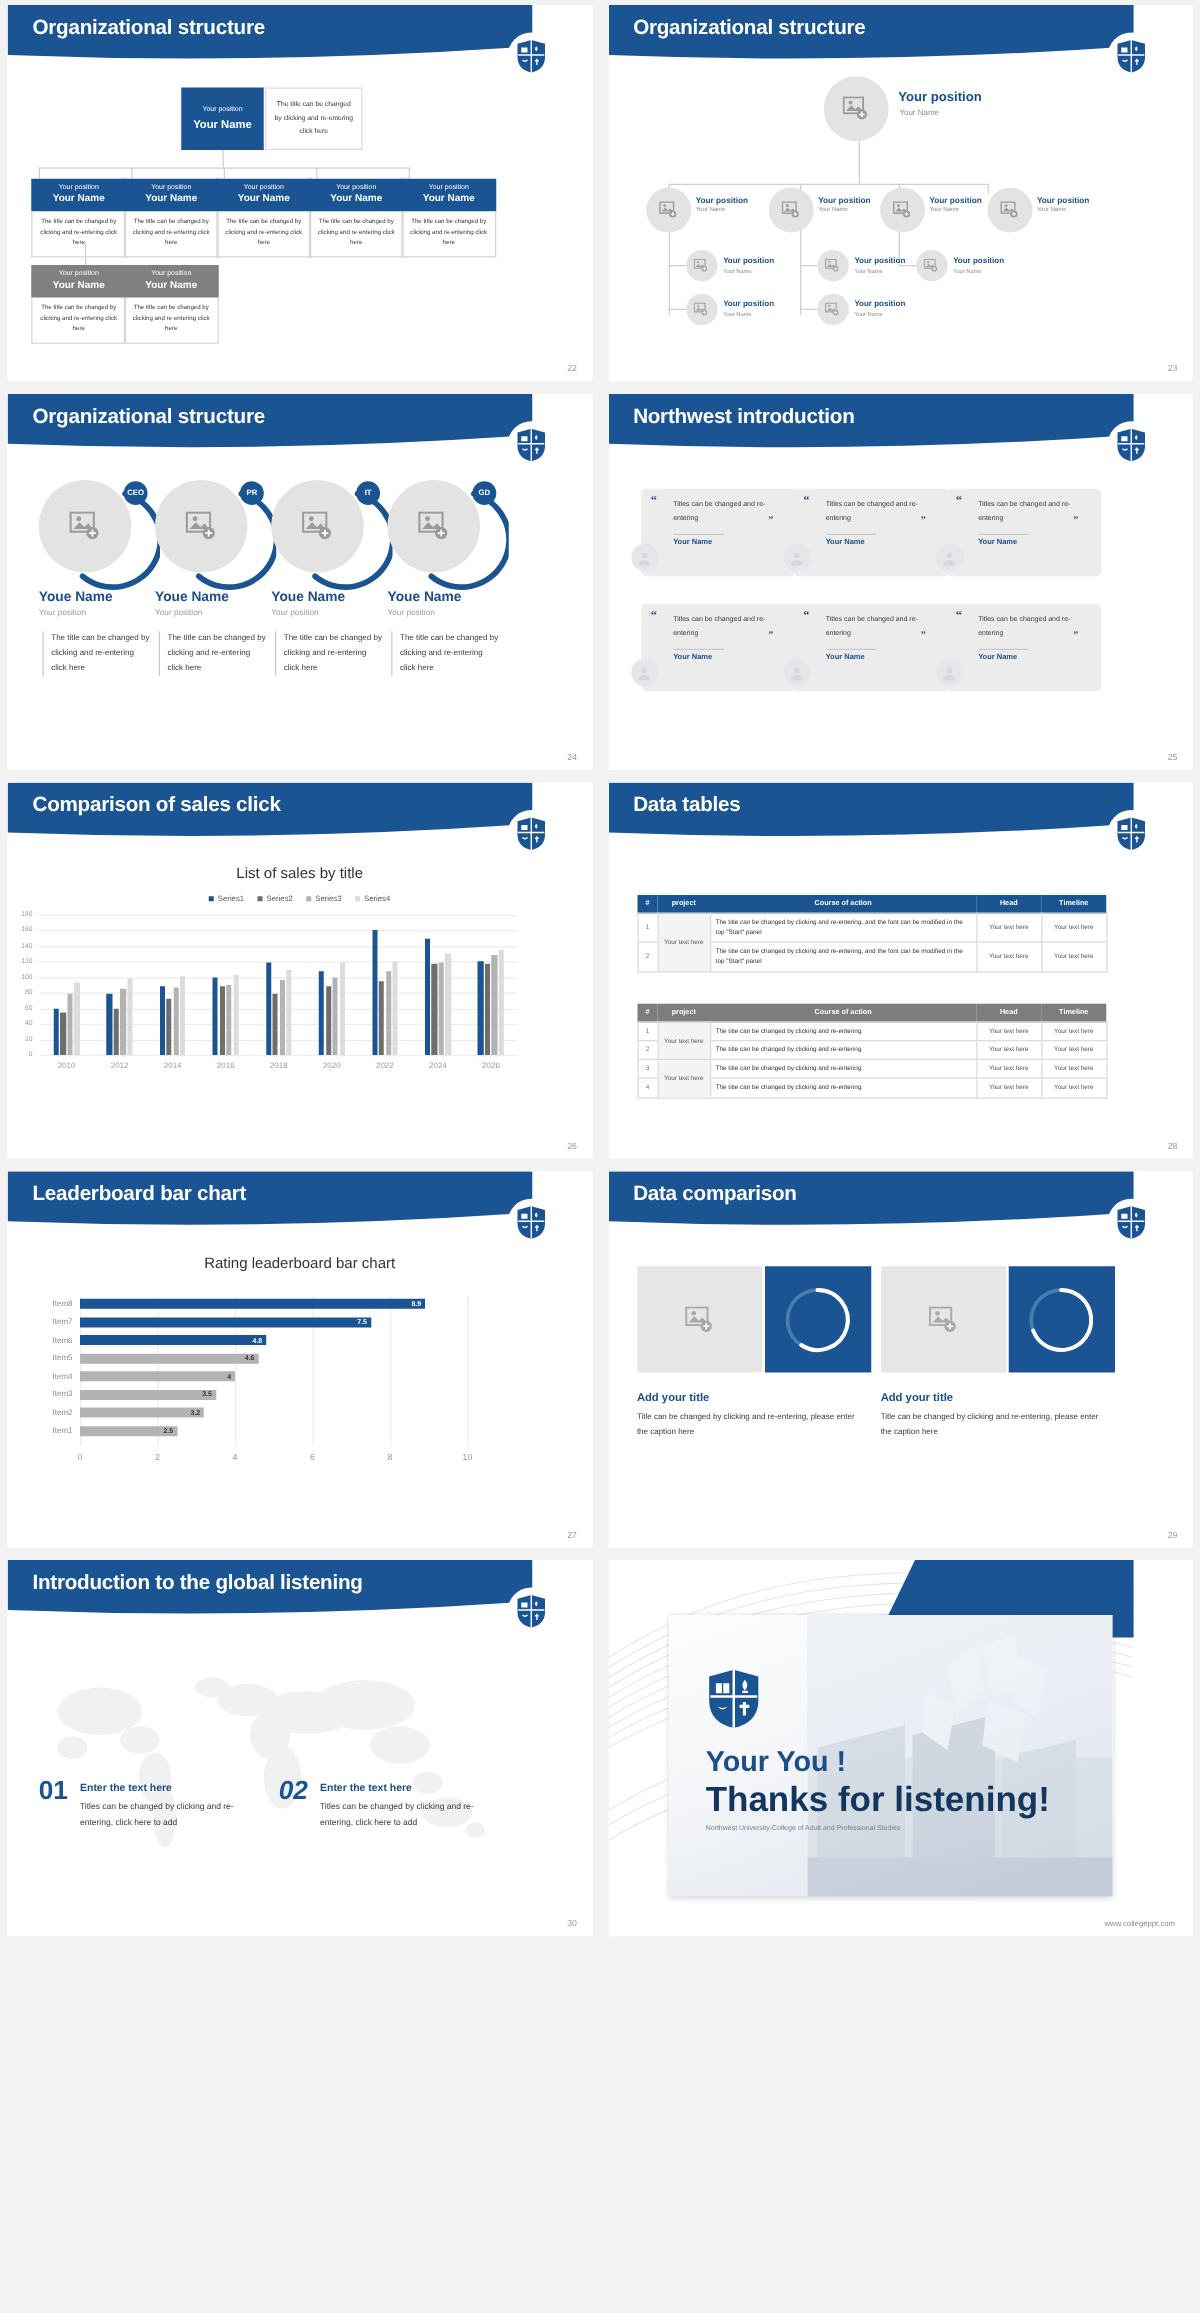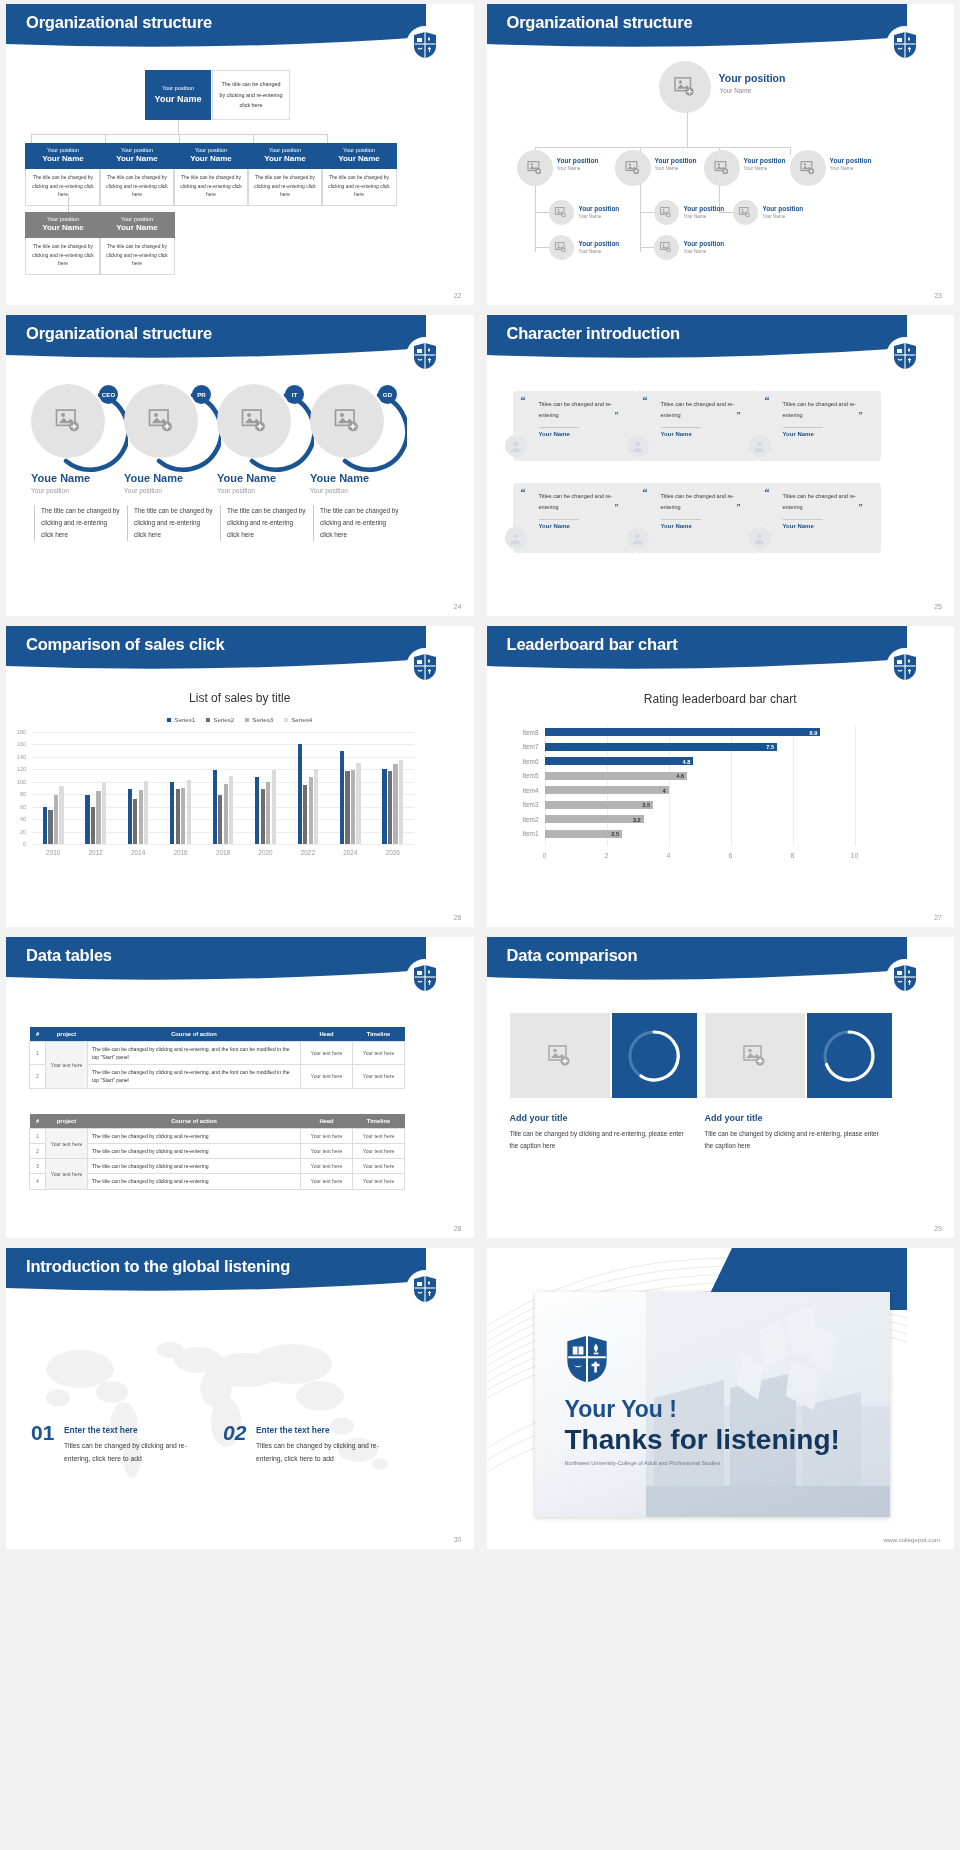--- a/index.html
+++ b/index.html
@@ -465,21 +465,21 @@
 
     <div class="pgnum">24</div>
   </div>
 
   <div class="slide">
     <div class="band">
       <svg width="420" height="48" viewBox="0 0 420 48">
           <path d="M0,0 H420 V33 Q210,48 0,40 Z" fill="#1b5493"></path>
         </svg>
     </div>
-    <div class="title">Character introduction</div>
+    <div class="title">Northwest introduction</div>
     <div class="crest">
       <div class="ring"></div>
       <svg class="shield" viewBox="0 0 24 28">
           <path d="M12 1 L23 4 V15 C23 22 18 26 12 27 C6 26 1 22 1 15 V4 Z" fill="#1b5493"></path>
           <path d="M12 1 L12 27" stroke="#fff" stroke-width="1.1"></path>
           <path d="M1.5 13 H22.5" stroke="#fff" stroke-width="1.1"></path>
           <path d="M4 7 h5 v4 h-5 z" fill="#fff"></path>
           <path d="M16 6 q2 2 0 4 q-2-2 0-4" fill="#fff"></path>
           <path d="M5 17 q2 2 4 0" stroke="#fff" stroke-width="1.1" fill="none"></path>
           <path d="M16.5 16 v5 M15 17.6 h3" stroke="#fff" stroke-width="1.1"></path>
@@ -662,20 +662,110 @@
       </div>
     <div class="pgnum">26</div>
   </div>
 
   <div class="slide">
     <div class="band">
       <svg width="420" height="48" viewBox="0 0 420 48">
           <path d="M0,0 H420 V33 Q210,48 0,40 Z" fill="#1b5493"></path>
         </svg>
     </div>
+    <div class="title">Data tables</div>
+    <div class="crest">
+      <div class="ring"></div>
+      <svg class="shield" viewBox="0 0 24 28">
+          <path d="M12 1 L23 4 V15 C23 22 18 26 12 27 C6 26 1 22 1 15 V4 Z" fill="#1b5493"></path>
+          <path d="M12 1 L12 27" stroke="#fff" stroke-width="1.1"></path>
+          <path d="M1.5 13 H22.5" stroke="#fff" stroke-width="1.1"></path>
+          <path d="M4 7 h5 v4 h-5 z" fill="#fff"></path>
+          <path d="M16 6 q2 2 0 4 q-2-2 0-4" fill="#fff"></path>
+          <path d="M5 17 q2 2 4 0" stroke="#fff" stroke-width="1.1" fill="none"></path>
+          <path d="M16.5 16 v5 M15 17.6 h3" stroke="#fff" stroke-width="1.1"></path>
+        </svg>
+    </div>
+
+    <table class="dt" style="left:23px; top:90px; width:376px;">
+      <thead>
+          <tr>
+        <th style="width:16px">#</th>
+        <th style="width:42px">project</th>
+        <th>Course of action</th>
+        <th style="width:52px">Head</th>
+        <th style="width:52px">Timeline</th>
+      </tr>
+        </thead>
+      <tbody>
+        <tr>
+          <td class="idx">1</td>
+          <td class="proj" rowspan="2">Your text here</td>
+          <td>The title can be changed by clicking and re-entering, and the font can be modified in the top "Start" panel</td>
+          <td class="sm">Your text here</td>
+          <td class="sm">Your text here</td>
+        </tr>
+        <tr>
+          <td class="idx">2</td>
+          <td>The title can be changed by clicking and re-entering, and the font can be modified in the top "Start" panel</td>
+          <td class="sm">Your text here</td>
+          <td class="sm">Your text here</td>
+        </tr>
+      </tbody>
+    </table>
+
+    <table class="dt gray" style="left:23px; top:177px; width:376px;">
+      <thead>
+          <tr>
+        <th style="width:16px">#</th>
+        <th style="width:42px">project</th>
+        <th>Course of action</th>
+        <th style="width:52px">Head</th>
+        <th style="width:52px">Timeline</th>
+      </tr>
+        </thead>
+      <tbody>
+        <tr>
+          <td class="idx">1</td>
+          <td class="proj" rowspan="2">Your text here</td>
+          <td>The title can be changed by clicking and re-entering</td>
+          <td class="sm">Your text here</td>
+          <td class="sm">Your text here</td>
+        </tr>
+        <tr>
+          <td class="idx">2</td>
+          <td>The title can be changed by clicking and re-entering</td>
+          <td class="sm">Your text here</td>
+          <td class="sm">Your text here</td>
+        </tr>
+        <tr>
+          <td class="idx">3</td>
+          <td class="proj" rowspan="2">Your text here</td>
+          <td>The title can be changed by clicking and re-entering</td>
+          <td class="sm">Your text here</td>
+          <td class="sm">Your text here</td>
+        </tr>
+        <tr>
+          <td class="idx">4</td>
+          <td>The title can be changed by clicking and re-entering</td>
+          <td class="sm">Your text here</td>
+          <td class="sm">Your text here</td>
+        </tr>
+      </tbody>
+    </table>
+
+    <div class="pgnum">28</div>
+  </div>
+
+  <div class="slide">
+    <div class="band">
+      <svg width="420" height="48" viewBox="0 0 420 48">
+          <path d="M0,0 H420 V33 Q210,48 0,40 Z" fill="#1b5493"></path>
+        </svg>
+    </div>
     <div class="title">Leaderboard bar chart</div>
     <div class="crest">
       <div class="ring"></div>
       <svg class="shield" viewBox="0 0 24 28">
           <path d="M12 1 L23 4 V15 C23 22 18 26 12 27 C6 26 1 22 1 15 V4 Z" fill="#1b5493"></path>
           <path d="M12 1 L12 27" stroke="#fff" stroke-width="1.1"></path>
           <path d="M1.5 13 H22.5" stroke="#fff" stroke-width="1.1"></path>
           <path d="M4 7 h5 v4 h-5 z" fill="#fff"></path>
           <path d="M16 6 q2 2 0 4 q-2-2 0-4" fill="#fff"></path>
           <path d="M5 17 q2 2 4 0" stroke="#fff" stroke-width="1.1" fill="none"></path>
@@ -723,110 +813,20 @@
       </div>
     <div class="pgnum">27</div>
   </div>
 
   <div class="slide">
     <div class="band">
       <svg width="420" height="48" viewBox="0 0 420 48">
           <path d="M0,0 H420 V33 Q210,48 0,40 Z" fill="#1b5493"></path>
         </svg>
     </div>
-    <div class="title">Data tables</div>
-    <div class="crest">
-      <div class="ring"></div>
-      <svg class="shield" viewBox="0 0 24 28">
-          <path d="M12 1 L23 4 V15 C23 22 18 26 12 27 C6 26 1 22 1 15 V4 Z" fill="#1b5493"></path>
-          <path d="M12 1 L12 27" stroke="#fff" stroke-width="1.1"></path>
-          <path d="M1.5 13 H22.5" stroke="#fff" stroke-width="1.1"></path>
-          <path d="M4 7 h5 v4 h-5 z" fill="#fff"></path>
-          <path d="M16 6 q2 2 0 4 q-2-2 0-4" fill="#fff"></path>
-          <path d="M5 17 q2 2 4 0" stroke="#fff" stroke-width="1.1" fill="none"></path>
-          <path d="M16.5 16 v5 M15 17.6 h3" stroke="#fff" stroke-width="1.1"></path>
-        </svg>
-    </div>
-
-    <table class="dt" style="left:23px; top:90px; width:376px;">
-      <thead>
-          <tr>
-        <th style="width:16px">#</th>
-        <th style="width:42px">project</th>
-        <th>Course of action</th>
-        <th style="width:52px">Head</th>
-        <th style="width:52px">Timeline</th>
-      </tr>
-        </thead>
-      <tbody>
-        <tr>
-          <td class="idx">1</td>
-          <td class="proj" rowspan="2">Your text here</td>
-          <td>The title can be changed by clicking and re-entering, and the font can be modified in the top "Start" panel</td>
-          <td class="sm">Your text here</td>
-          <td class="sm">Your text here</td>
-        </tr>
-        <tr>
-          <td class="idx">2</td>
-          <td>The title can be changed by clicking and re-entering, and the font can be modified in the top "Start" panel</td>
-          <td class="sm">Your text here</td>
-          <td class="sm">Your text here</td>
-        </tr>
-      </tbody>
-    </table>
-
-    <table class="dt gray" style="left:23px; top:177px; width:376px;">
-      <thead>
-          <tr>
-        <th style="width:16px">#</th>
-        <th style="width:42px">project</th>
-        <th>Course of action</th>
-        <th style="width:52px">Head</th>
-        <th style="width:52px">Timeline</th>
-      </tr>
-        </thead>
-      <tbody>
-        <tr>
-          <td class="idx">1</td>
-          <td class="proj" rowspan="2">Your text here</td>
-          <td>The title can be changed by clicking and re-entering</td>
-          <td class="sm">Your text here</td>
-          <td class="sm">Your text here</td>
-        </tr>
-        <tr>
-          <td class="idx">2</td>
-          <td>The title can be changed by clicking and re-entering</td>
-          <td class="sm">Your text here</td>
-          <td class="sm">Your text here</td>
-        </tr>
-        <tr>
-          <td class="idx">3</td>
-          <td class="proj" rowspan="2">Your text here</td>
-          <td>The title can be changed by clicking and re-entering</td>
-          <td class="sm">Your text here</td>
-          <td class="sm">Your text here</td>
-        </tr>
-        <tr>
-          <td class="idx">4</td>
-          <td>The title can be changed by clicking and re-entering</td>
-          <td class="sm">Your text here</td>
-          <td class="sm">Your text here</td>
-        </tr>
-      </tbody>
-    </table>
-
-    <div class="pgnum">28</div>
-  </div>
-
-  <div class="slide">
-    <div class="band">
-      <svg width="420" height="48" viewBox="0 0 420 48">
-          <path d="M0,0 H420 V33 Q210,48 0,40 Z" fill="#1b5493"></path>
-        </svg>
-    </div>
     <div class="title">Data comparison</div>
     <div class="crest">
       <div class="ring"></div>
       <svg class="shield" viewBox="0 0 24 28">
           <path d="M12 1 L23 4 V15 C23 22 18 26 12 27 C6 26 1 22 1 15 V4 Z" fill="#1b5493"></path>
           <path d="M12 1 L12 27" stroke="#fff" stroke-width="1.1"></path>
           <path d="M1.5 13 H22.5" stroke="#fff" stroke-width="1.1"></path>
           <path d="M4 7 h5 v4 h-5 z" fill="#fff"></path>
           <path d="M16 6 q2 2 0 4 q-2-2 0-4" fill="#fff"></path>
           <path d="M5 17 q2 2 4 0" stroke="#fff" stroke-width="1.1" fill="none"></path>

